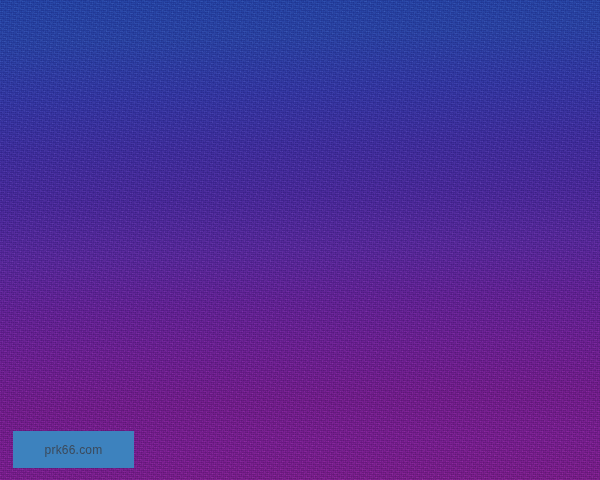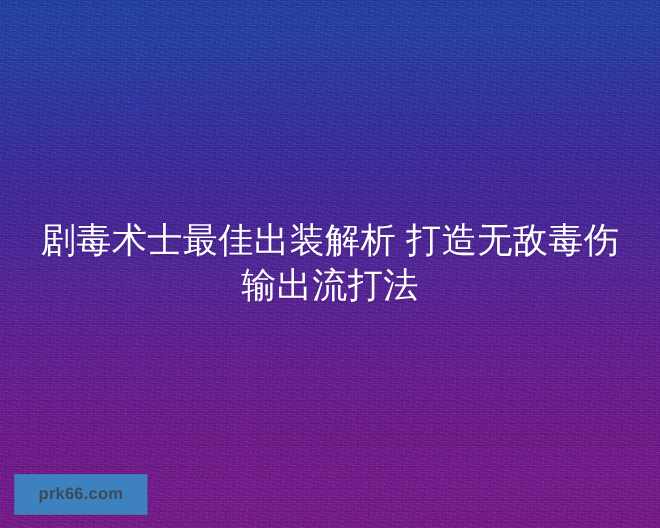--- a/index.html
+++ b/index.html
@@ -78,34 +78,33 @@
     top: 431px;
     width: 121px;
     height: 37px;
     background: #3d82be;
     display: flex;
     align-items: center;
     justify-content: center;
   }
   .watermark-text {
     color: #3c4a5b;
-    font-size: 15px;
+    font-size: 12px;
     line-height: 1;
     letter-spacing: 0.2px;
-    font-weight: 700;
+    font-weight: 400;
     text-align: center;
   }
 </style>
 </head>
 <body>
 
 <div class="canvas">
 
   <div class="grain"></div>
   <div class="grain2"></div>
 
-  <div class="headline">剧毒术士最佳出装解析 打造无敌毒伤输出流打法</div>
 
   <div class="watermark">
     <span class="watermark-text">prk66.com</span>
   </div>
 
 </div>
 
 </body></html>

